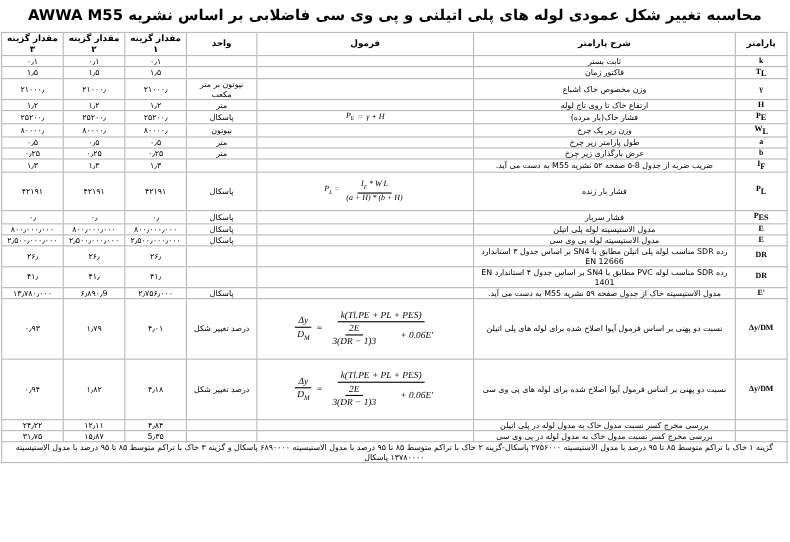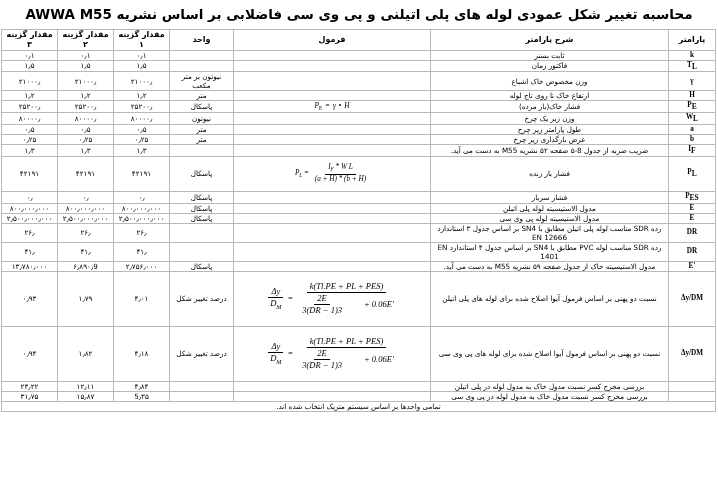--- a/index.html
+++ b/index.html
@@ -360,17 +360,17 @@
           <td class="desc">بررسی مخرج کسر نسبت مدول خاک به مدول لوله در پی وی سی</td>
           <td class="formula"></td>
           <td class="unit"></td>
           <td class="val">5٫۳۵</td>
           <td class="val">۱۵٫۸۷</td>
           <td class="val">۳۱٫۷۵</td>
         </tr>
       </tbody>
     <tfoot>
       <tr>
-        <td colspan="7" class="footer-note2">تمامی واحدها بر اساس سیستم متریک انتخاب شده اند.</td>
+        <td colspan="7" class="footer-note">گزینه ۱ خاک با تراکم متوسط ۸۵ تا ۹۵ درصد با مدول الاستیسیته ۲۷۵۶۰۰۰ پاسکال-گزینه ۲ خاک با تراکم متوسط ۸۵ تا ۹۵ درصد با مدول الاستیسیته ۶۸۹۰۰۰۰ پاسکال و گزینه ۳ خاک با تراکم متوسط ۸۵ تا ۹۵ درصد با مدول الاستیسیته ۱۳۷۸۰۰۰۰ پاسکال</td>
       </tr>
     </tfoot>
   </table>
 </div>
 
 </body></html>

